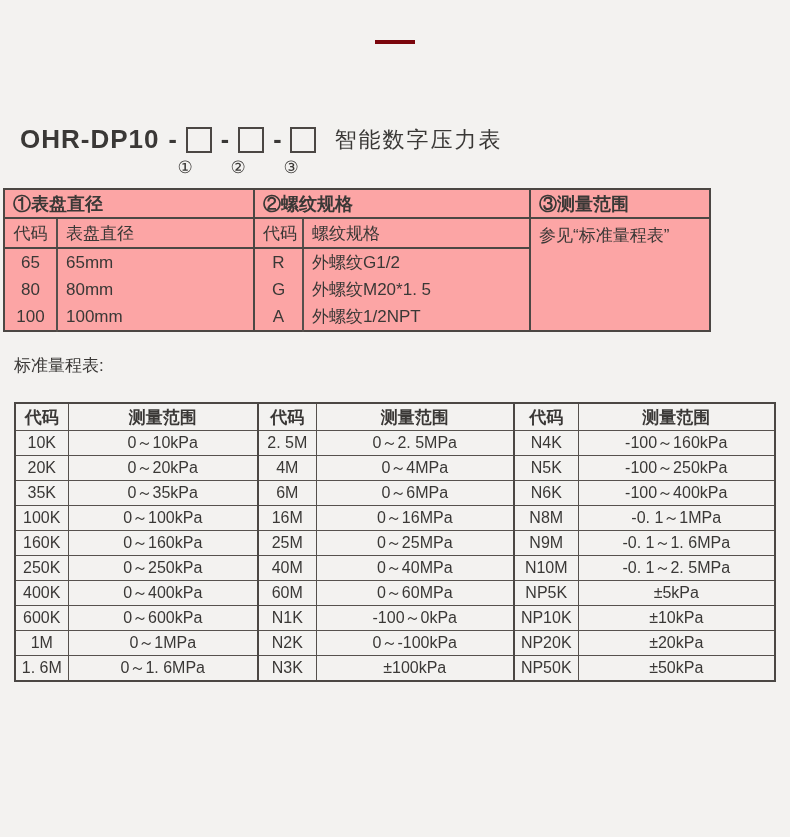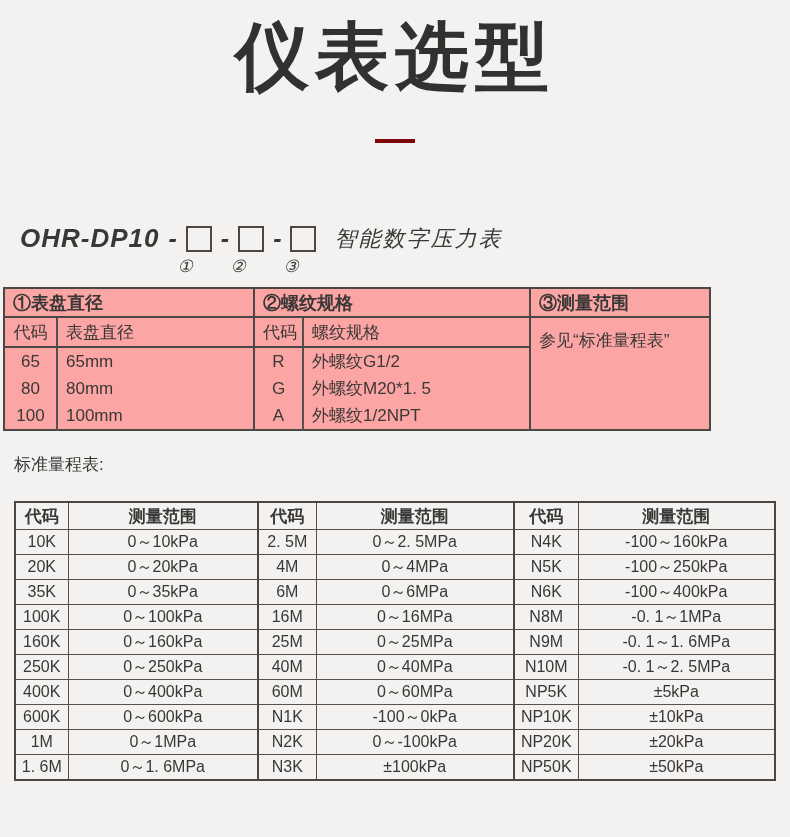--- a/index.html
+++ b/index.html
@@ -21,21 +21,20 @@
   }
   .title-underline{
     width:40px;height:4px;
     margin:40px auto 0;
     background:#7b060c;
   }
   .model-line{
     position:relative;
     margin:80px 17px 0 20px;
     height:56px;
-    font-style:italic;
   }
   .model-row{
     display:flex;
     align-items:center;
   }
   .model-prefix{
     font-size:26px;
     font-weight:bold;
     letter-spacing:1px;
   }
@@ -90,21 +89,21 @@
   }
   .sel-table .sub-head td.hb{
     border-bottom:2px solid #4b4744;
     height:28px;
   }
   .sel-table .c{text-align:center;}
   .sel-table .bl{border-left:2px solid #4b4744;}
   .sel-table .vl{border-left:2px solid #55504c;}
   .sel-table .note{
     vertical-align:top;
-    padding-top:11px;
+    padding-top:5px;
   }
   
   .range-label{
     margin:22px 8px 0 14px;
     font-size:17px;
     height:22px;
   }
   .range-table{
     border-collapse:collapse;
     table-layout:fixed;
@@ -131,21 +130,20 @@
   .range-table tr>*:nth-child(3){border-left:2px solid #4b4744;}
   .range-table tr>*:nth-child(4){border-left:1.5px solid #55504c;}
   .range-table tr>*:nth-child(5){border-left:2px solid #4b4744;}
   .range-table tr>*:nth-child(6){border-left:1.5px solid #55504c;}
 </style>
 </head>
 <body>
 
 <div>
 
-  <h1 class="title">仪表选型</h1>
   <div class="title-underline"></div>
 
   <div class="model-line">
     <div class="model-row">
       <span class="model-prefix">OHR-DP10</span>
       <span class="dash">-</span>
       <span class="code-box"></span>
       <span class="dash">-</span>
       <span class="code-box"></span>
       <span class="dash">-</span>

